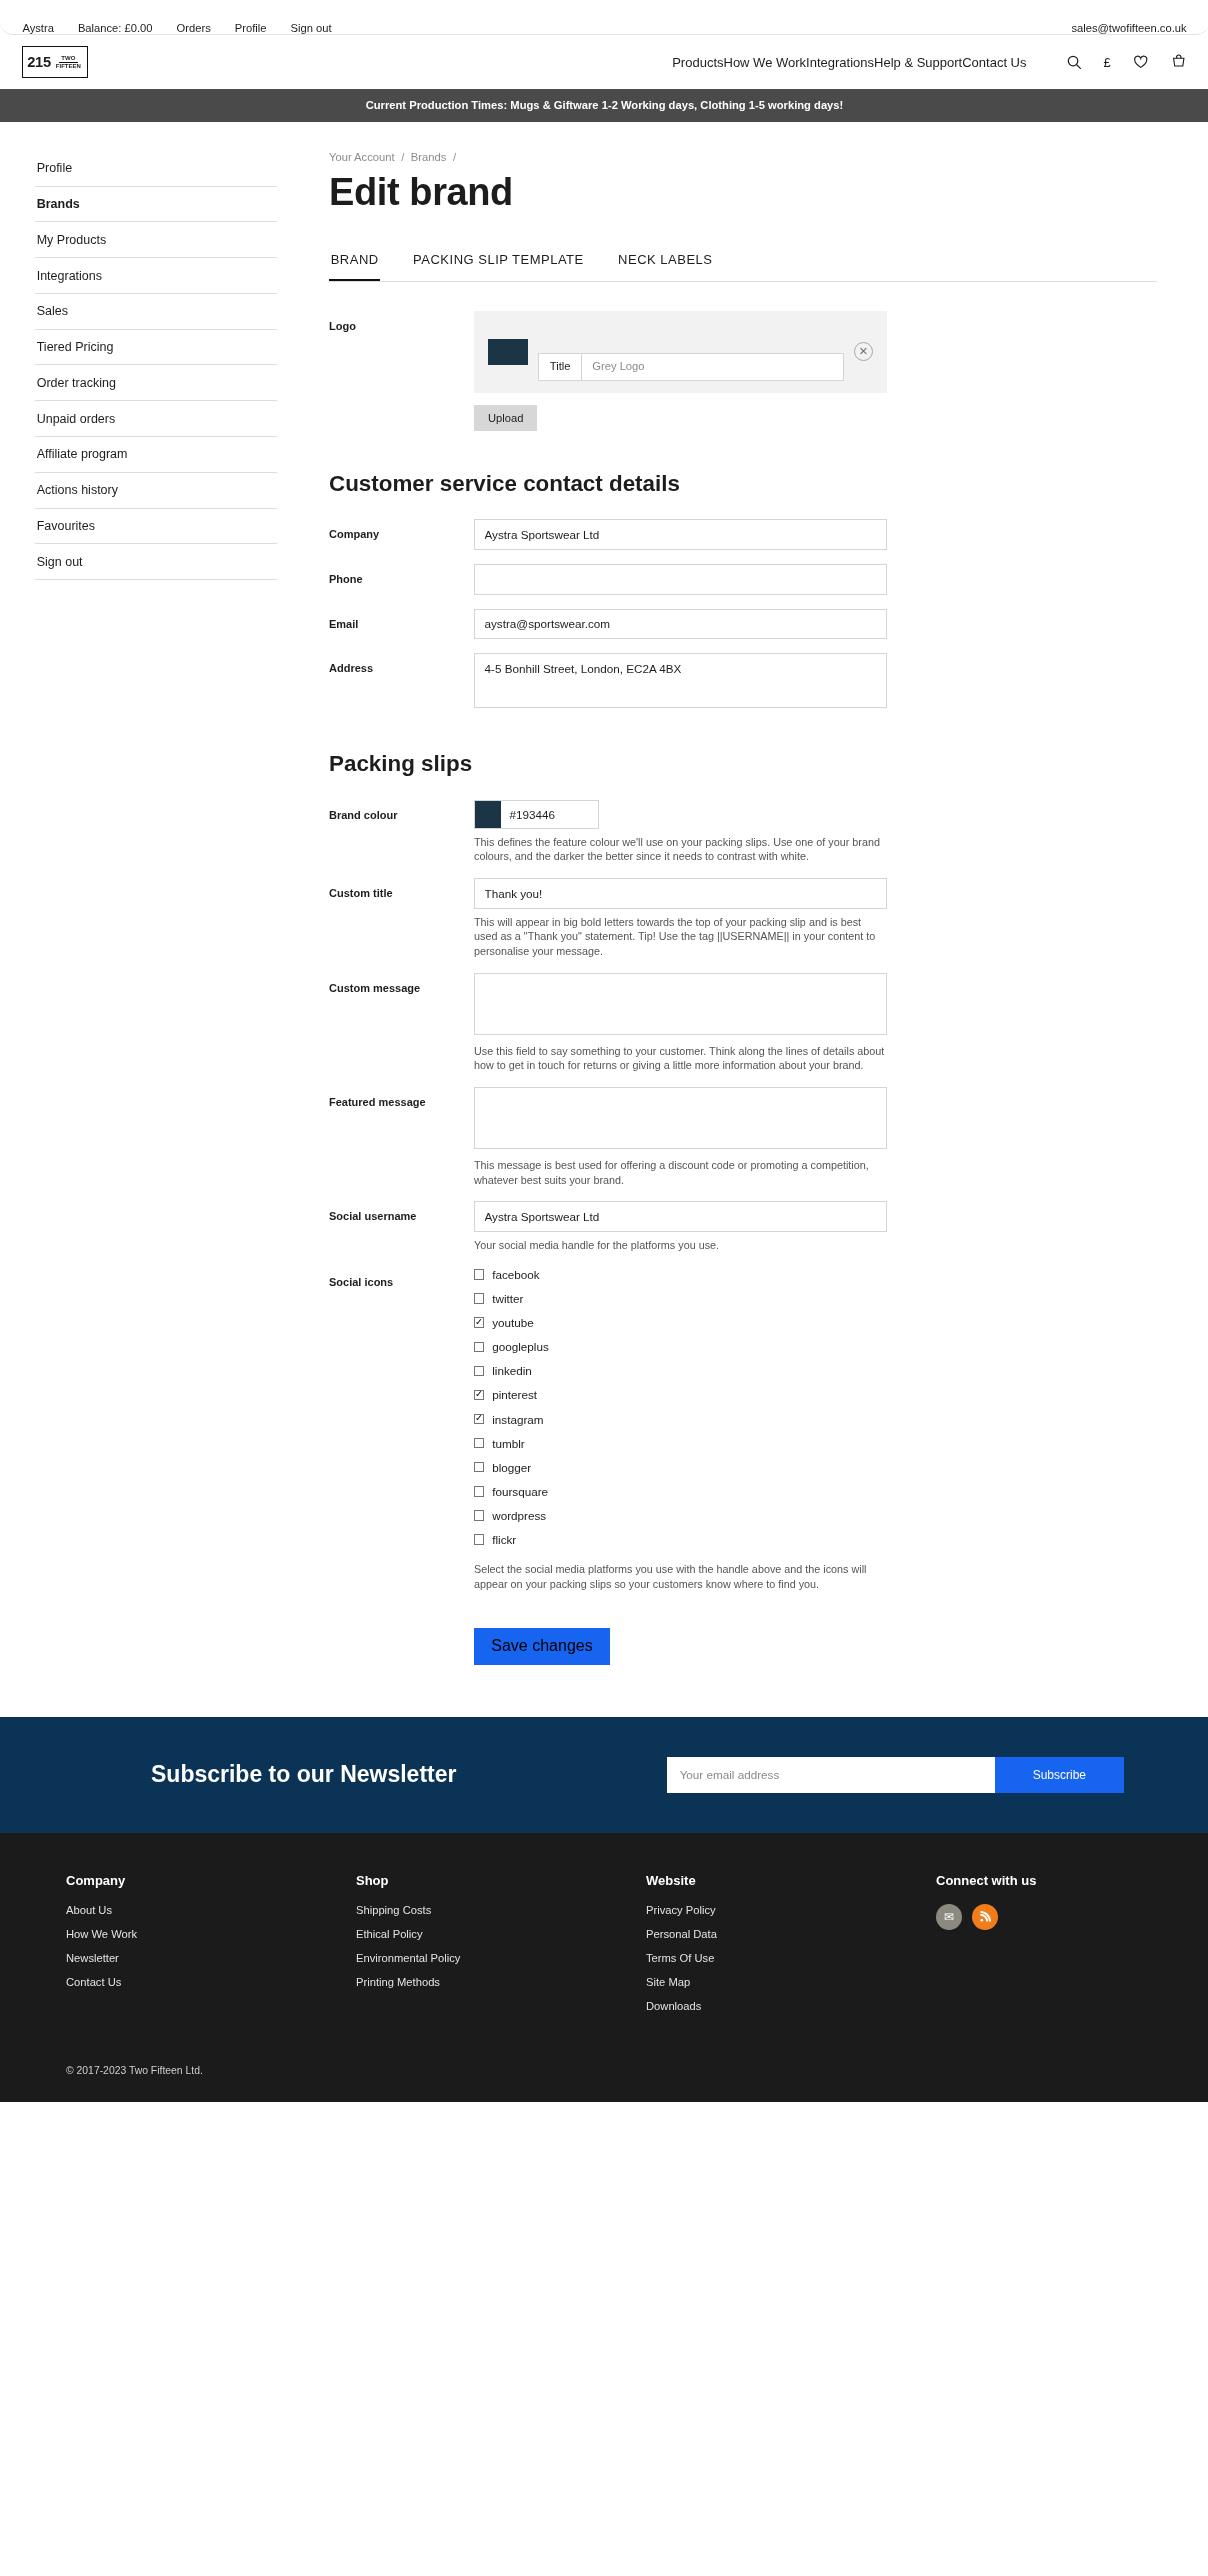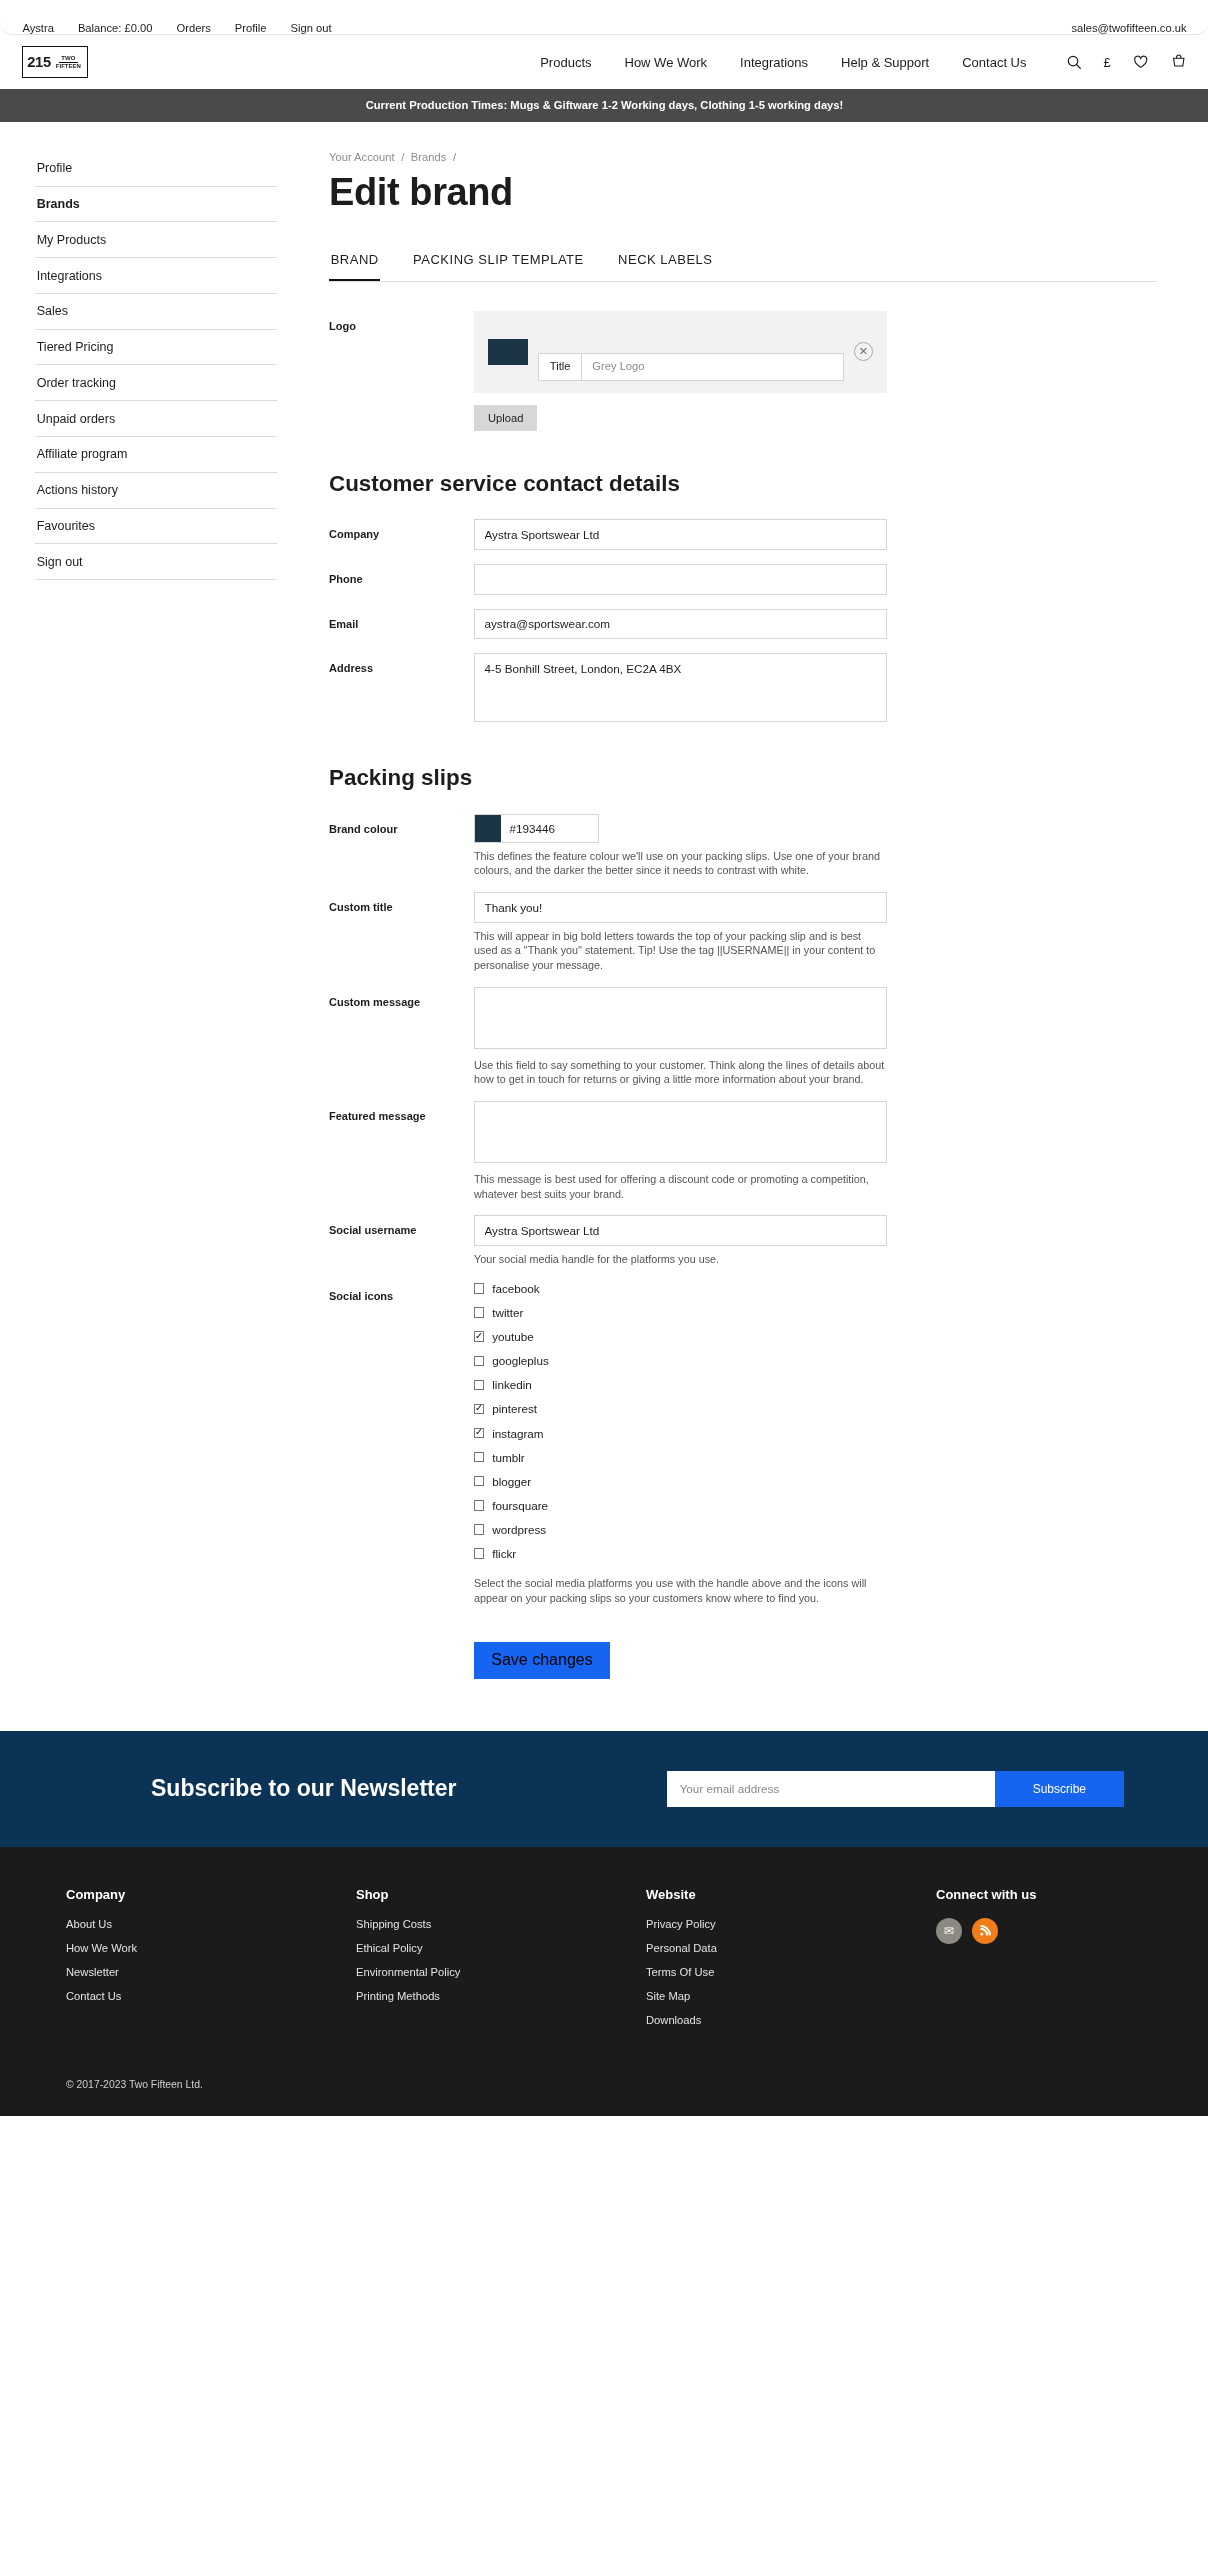--- a/index.html
+++ b/index.html
@@ -46,21 +46,21 @@
   }
   .logo-215 { font-size: 14.7px; font-weight: 700; letter-spacing: -0.4px; }
   .logo-words {
     display: flex; flex-direction: column; align-items: center;
     font-size: 6px; line-height: 7px; font-weight: 700;
   }
   .logo-words span { border-bottom: 0.9px solid #111; padding: 0 2.6px; }
   .logo-words span:last-child { border-bottom: none; }
   .nav-links {
     margin-left: auto;
-    display: flex; align-items: center; gap: 33px;
+    display: flex; align-items: center; 
     font-size: 13px;
     text-align: right;
   }
   .nav-links a { color: #1d1d1d; text-decoration: none; }
   .nav-icons {
     margin-left: 40px; display: flex; align-items: center; gap: 22.4px;
   }
   .nav-icons .ico { cursor: pointer; display: flex; align-items: center; }
   .currency { font-size: 13px; }
 
@@ -428,21 +428,21 @@
       <div class="form-row">
         <div class="form-label">Email</div>
         <div class="form-field">
           <input class="txt" type="text" value="aystra@sportswear.com" style="">
         </div>
       </div>
 
       <div class="form-row">
         <div class="form-label">Address</div>
         <div class="form-field">
-          <textarea class="txt" rows="4" style="height: 69px;">4-5 Bonhill Street, London, EC2A 4BX</textarea>
+          <textarea class="txt" rows="4" style="height: 55px;">4-5 Bonhill Street, London, EC2A 4BX</textarea>
         </div>
       </div>
 
       
       <h2 class="section-title">Packing slips</h2>
 
       <div class="form-row">
         <div class="form-label">Brand colour</div>
         <div class="form-field">
           <div class="colour-field">

